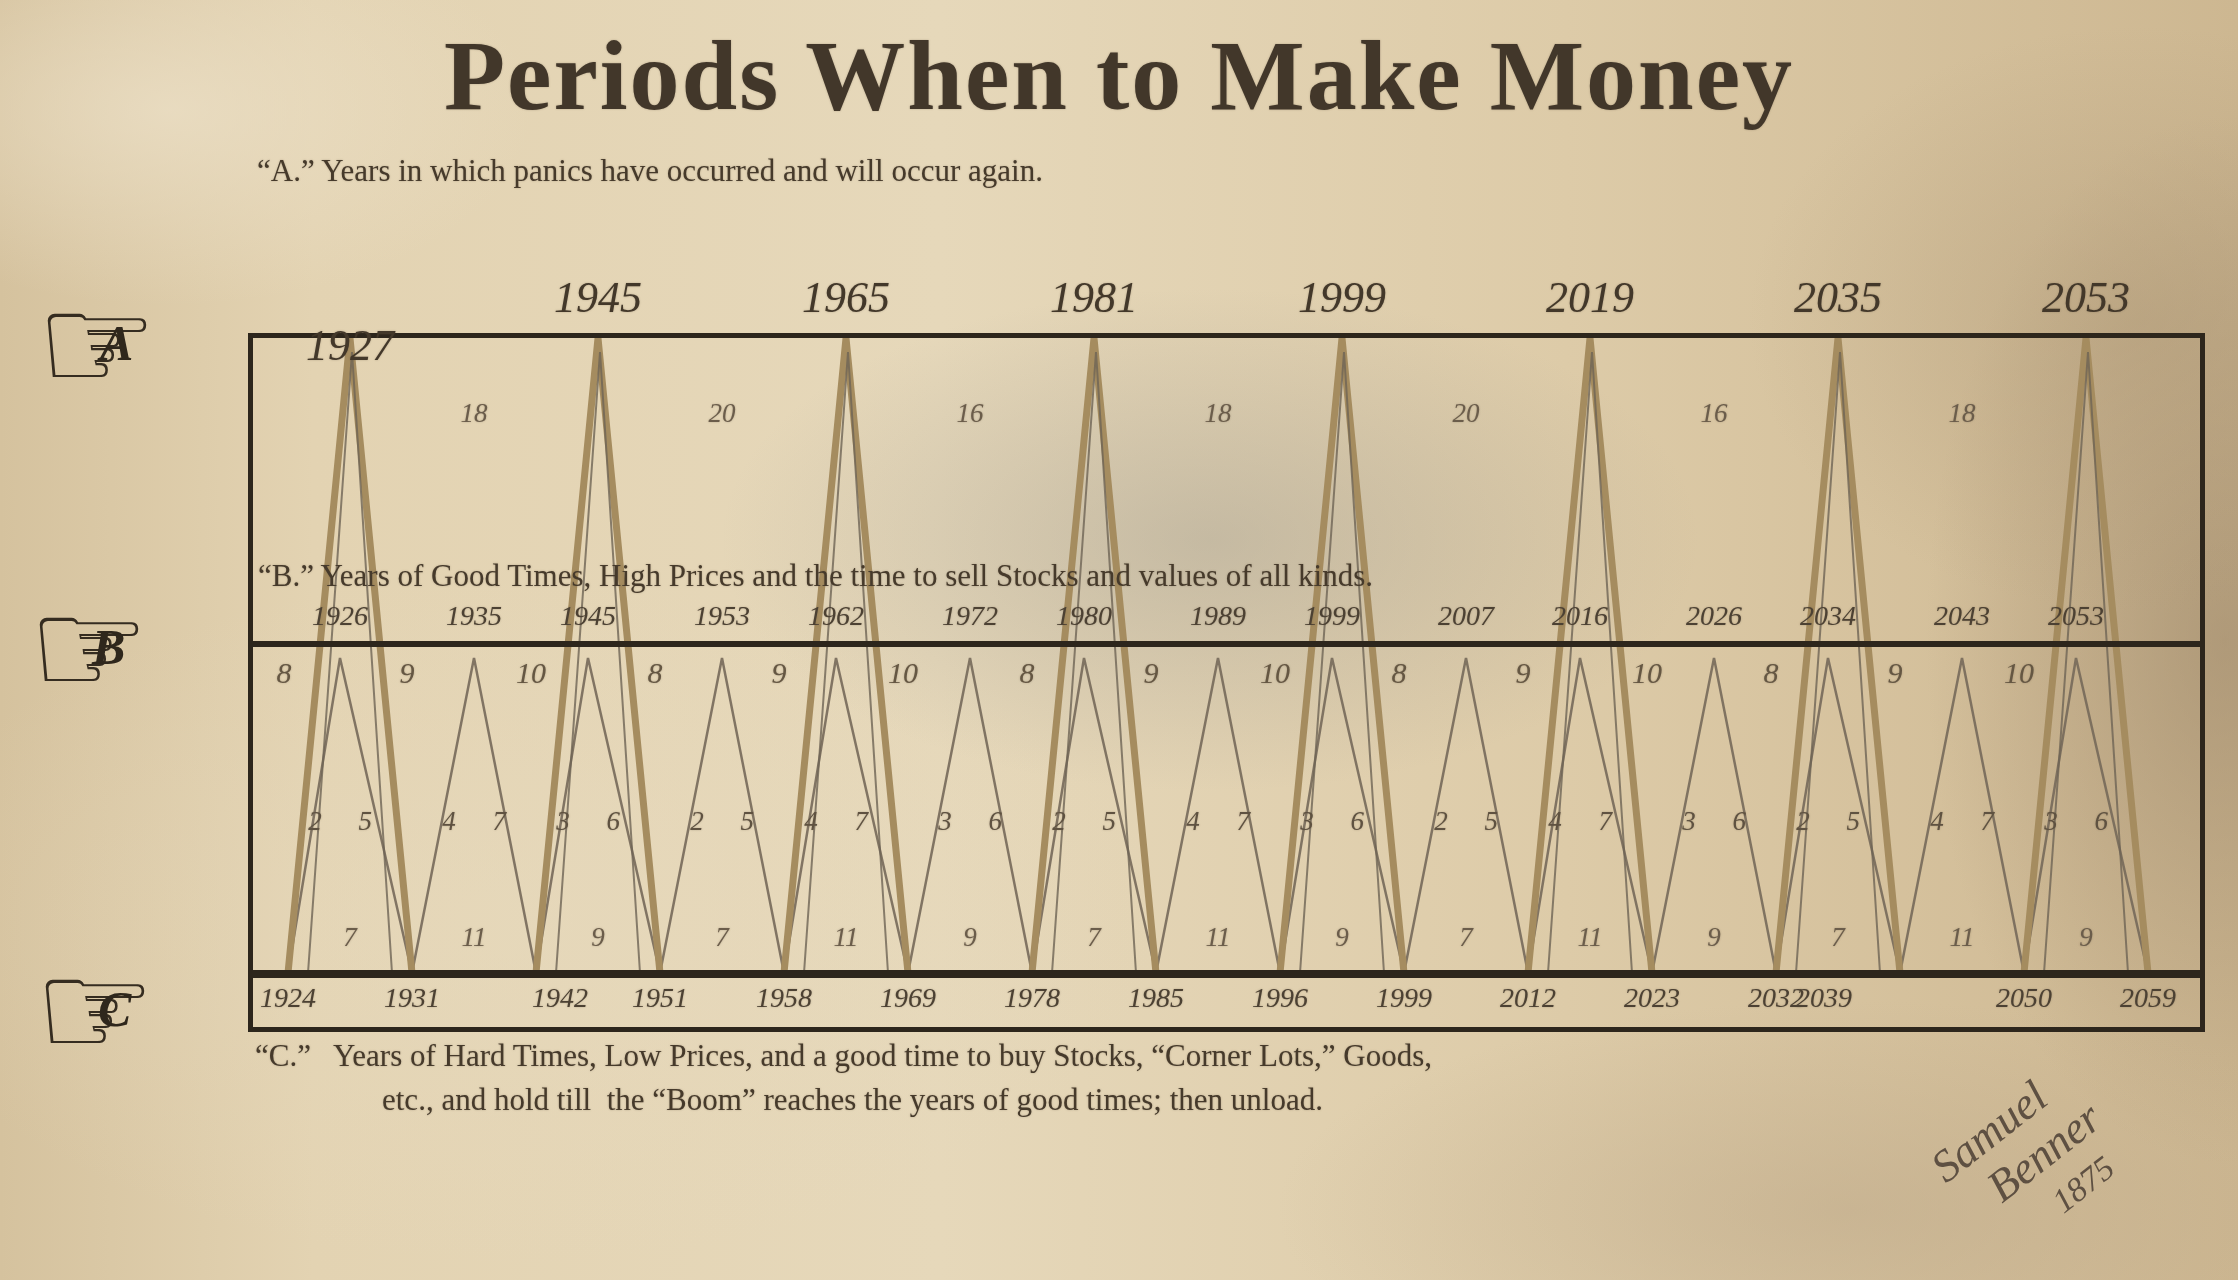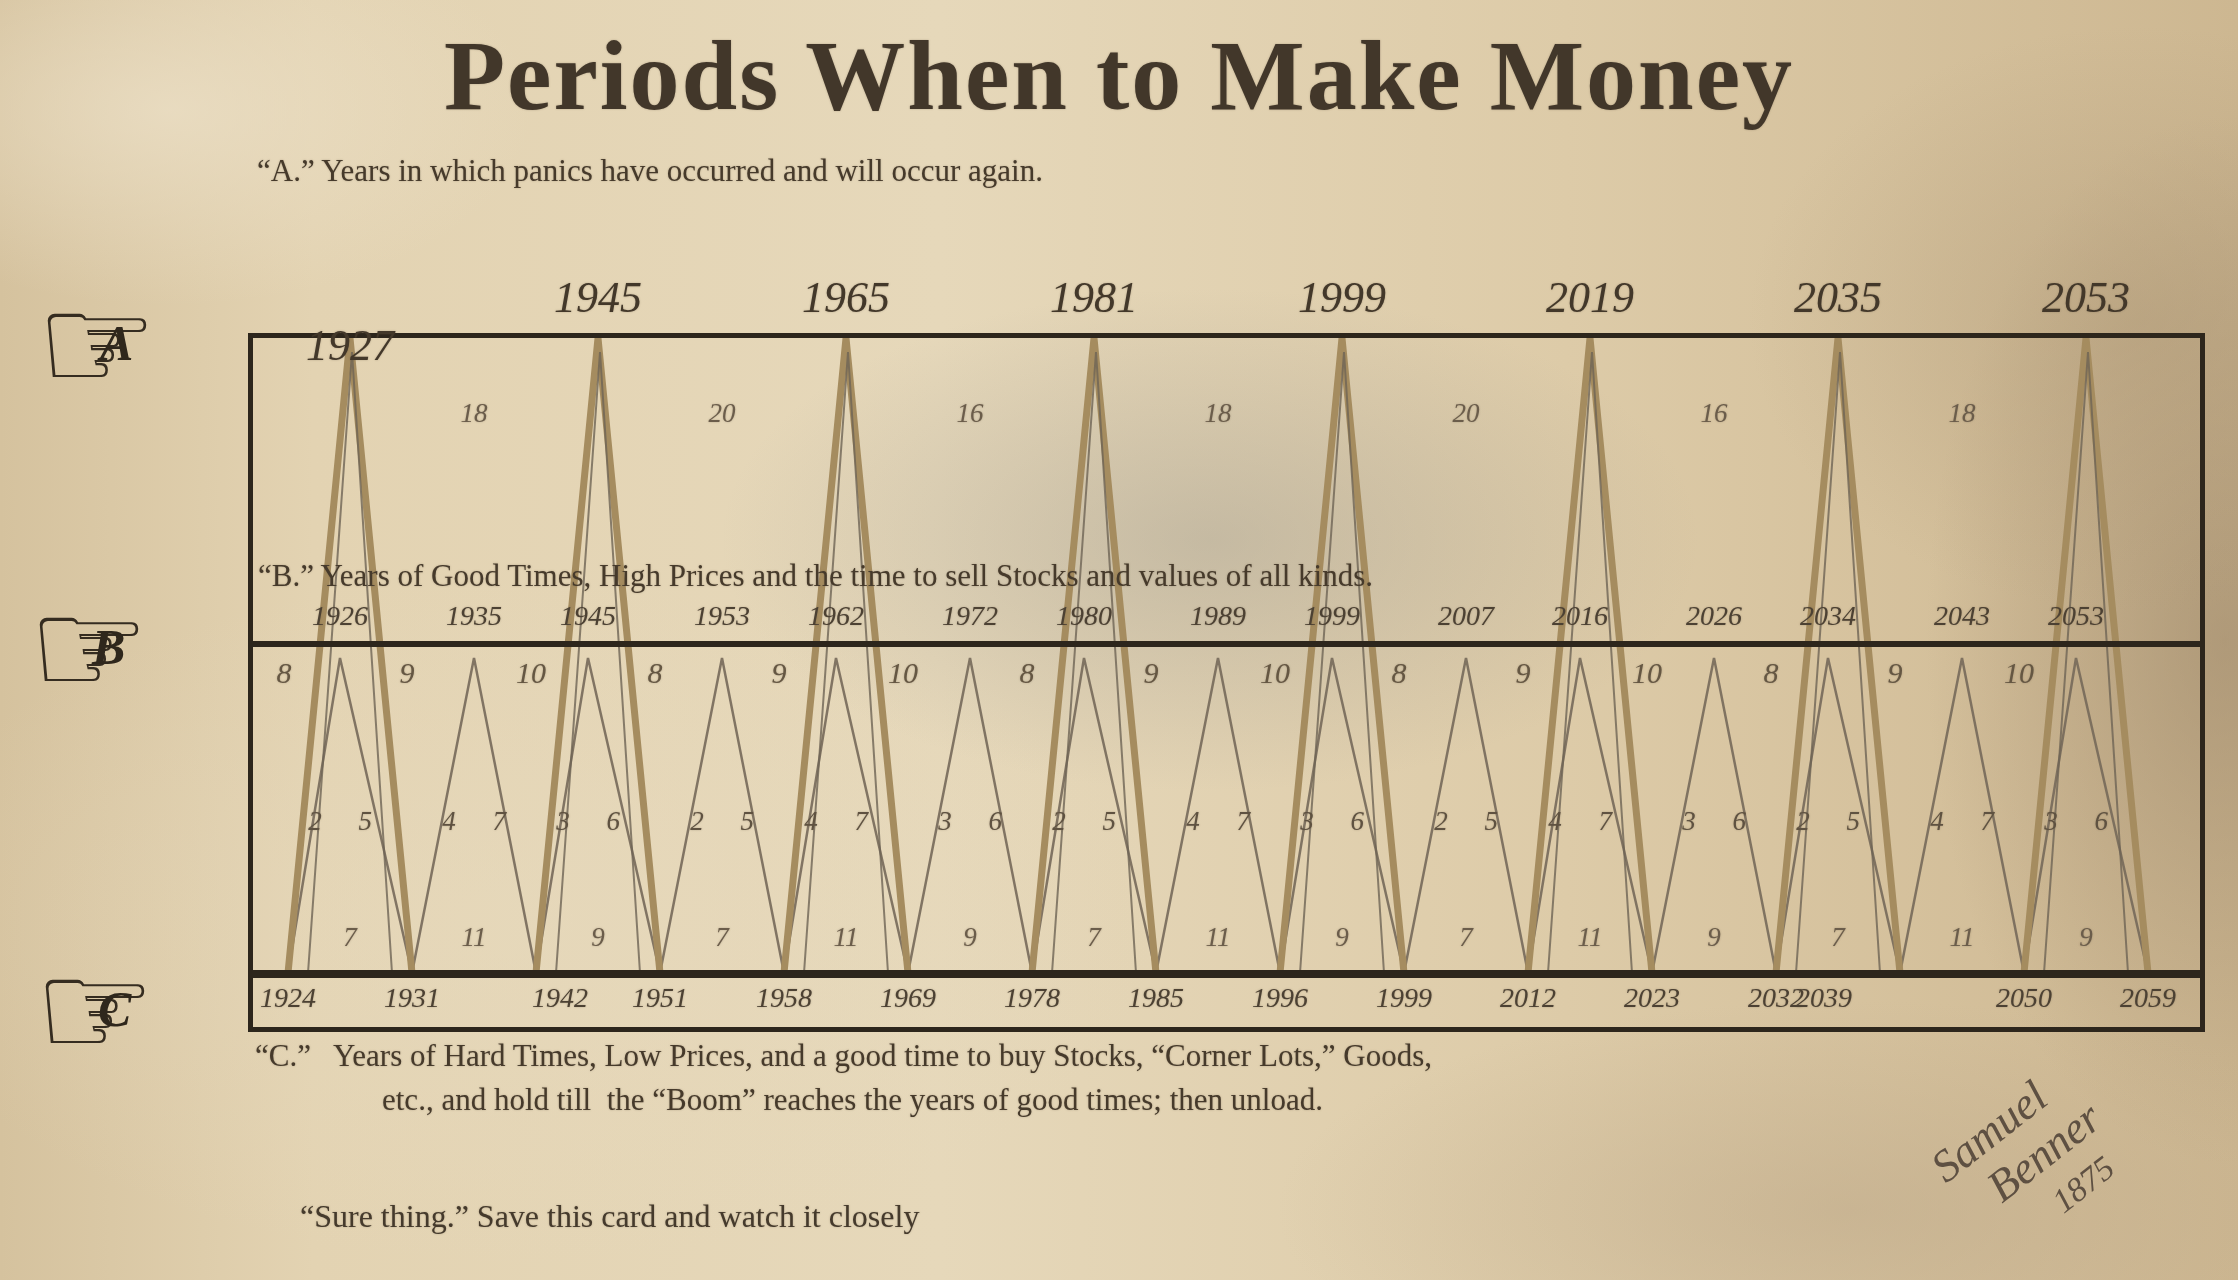--- a/index.html
+++ b/index.html
@@ -87,21 +87,20 @@
   <div class="box box-main"></div>
   <div class="divider-b"></div>
   <div class="box box-cstrip"></div>
 
   <h1 class="title t-soft">Periods When to Make Money</h1>
 
   <div class="desc desc-a t-soft">“A.” Years in which panics have occurred and will occur again.</div>
   <div class="desc desc-b t-soft">“B.” Years of Good Times, High Prices and the time to sell Stocks and values of all kinds.</div>
   <div class="desc desc-c1 t-soft">“C.”   Years of Hard Times, Low Prices, and a good time to buy Stocks, “Corner Lots,” Goods,</div>
   <div class="desc desc-c2 t-soft">etc., and hold till  the “Boom” reaches the years of good times; then unload.</div>
-  <div class="note t-soft">“Sure thing.” Save this card and watch it closely</div>
 
   <div class="row r-ayears">
       <span class="num t-soft year-a" style="left: 350px; margin-top: 48px;">1927</span>
       <span class="num t-soft year-a" style="left: 598px;">1945</span>
       <span class="num t-soft year-a" style="left: 846px;">1965</span>
       <span class="num t-soft year-a" style="left: 1094px; font-style: italic;">1981</span>
       <span class="num t-soft year-a" style="left: 1342px;">1999</span>
       <span class="num t-soft year-a" style="left: 1590px;">2019</span>
       <span class="num t-soft year-a" style="left: 1838px;">2035</span>
       <span class="num t-soft year-a" style="left: 2086px;">2053</span>

